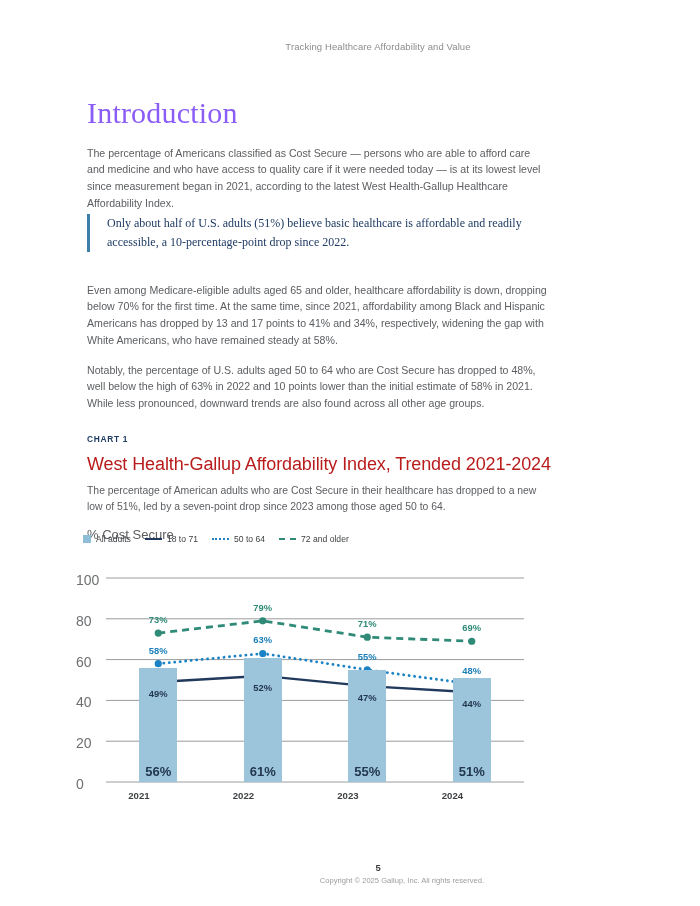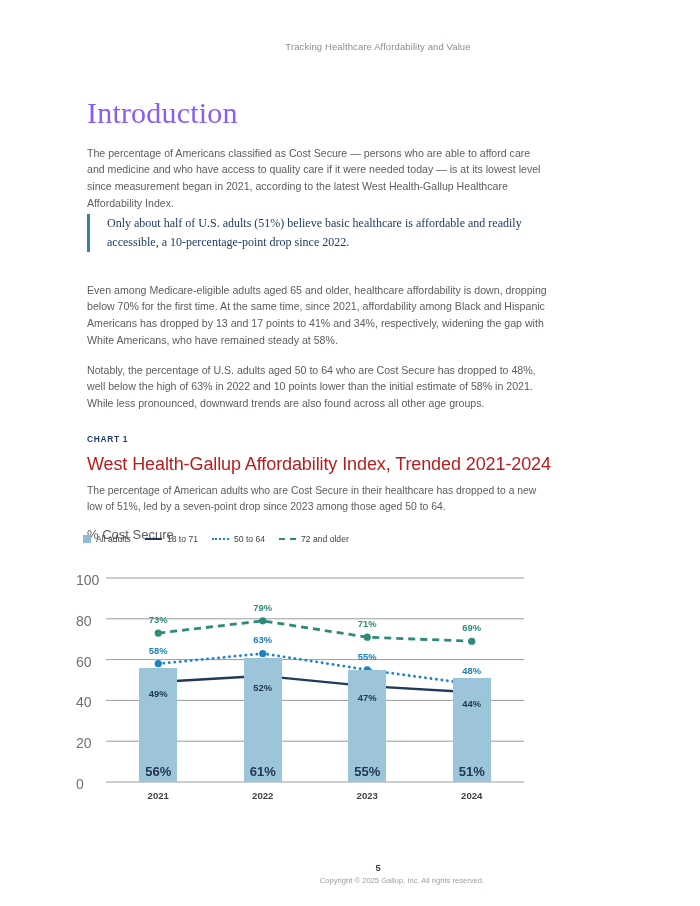--- a/index.html
+++ b/index.html
@@ -77,21 +77,21 @@
   .sw-dashed { border-top: 2.6px dashed #2f8b78; }
 
   .plot { position: absolute; left: 0; top: 0; width: 700px; height: 906px; pointer-events: none; }
 
   .ylabel {
     position: absolute; font-size: 14px; color: #6d6f71; text-align: left;
     width: 24px;
   }
   .xlabel {
     position: absolute; font-size: 9.6px; font-weight: bold; color: #3d3f41;
-    text-align: center; width: 60px;
+    width: 60px;
   }
   .bar { position: absolute; background: #9cc4db; }
   .bar-val {
     position: absolute; font-size: 13px; font-weight: bold; color: #22384f;
     text-align: center; width: 60px;
   }
   .pt-val { position: absolute; font-size: 9.4px; font-weight: bold; text-align: center; width: 60px; }
   .pt-navy { color: #22384f; }
   .pt-blue { color: #1b7fb8; }
   .pt-teal { color: #2f8b78; }

